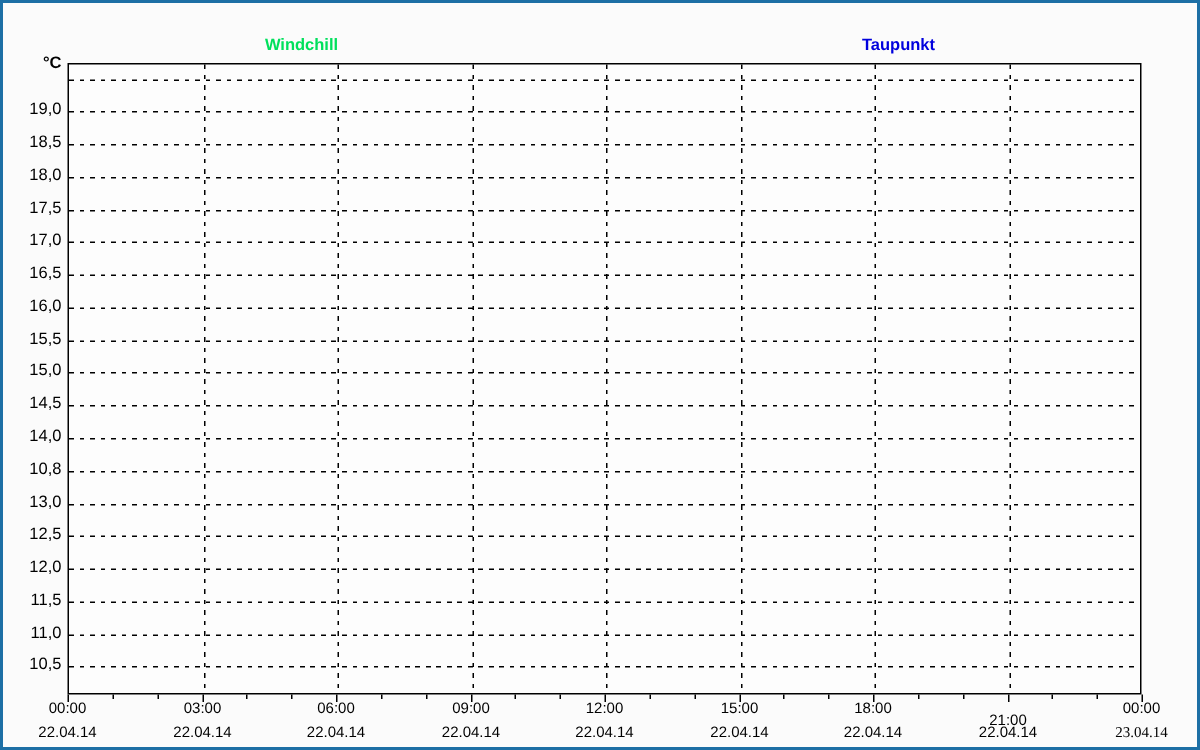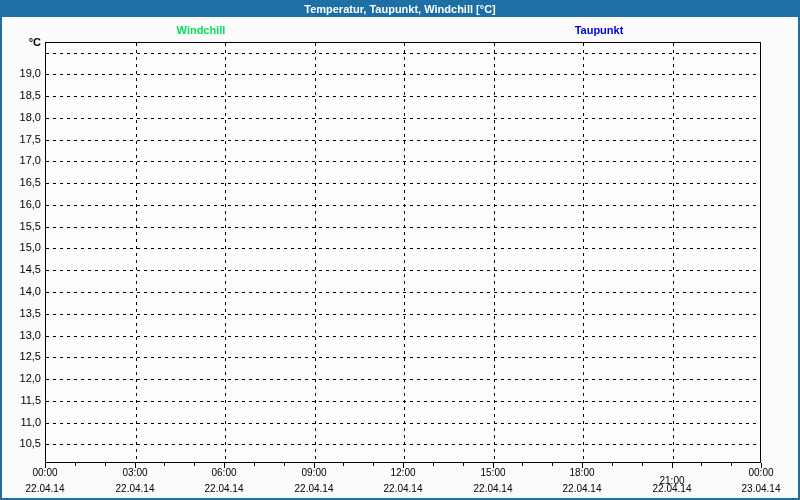--- a/index.html
+++ b/index.html
@@ -27,21 +27,20 @@
     background:repeating-linear-gradient(180deg,#000 0 3px,transparent 3px 7px);}
   .ylabel{position:absolute;width:38px;text-align:right;font-size:11px;line-height:14px;height:14px;}
   .yunit{position:absolute;width:38px;text-align:right;font-size:11px;font-weight:bold;line-height:14px;height:14px;}
   .xtick{position:absolute;width:1px;background:#000;}
   .xtime,.xdate{position:absolute;width:64px;text-align:center;font-size:10px;line-height:13px;height:13px;}
 </style>
 </head>
 <body>
 
 <div class="frame">
-  <div class="titlebar">Temperatur, Taupunkt, Windchill [°C]</div>
   <div class="legend-row">
       <div class="legend-item" style="color: rgb(0, 224, 92);">Windchill</div>
       <div class="legend-item" style="color: rgb(0, 0, 221);">Taupunkt</div>
     </div>
   <div class="plot">
       <div class="hgrid" style="top: 10px;"></div>
       <div class="hgrid" style="top: 31px;"></div>
       <div class="hgrid" style="top: 53px;"></div>
       <div class="hgrid" style="top: 75px;"></div>
       <div class="hgrid" style="top: 97px;"></div>
@@ -73,21 +72,21 @@
       <div class="ylabel" style="left: 1px; top: 86px;">18,5</div>
       <div class="ylabel" style="left: 1px; top: 108px;">18,0</div>
       <div class="ylabel" style="left: 1px; top: 130px;">17,5</div>
       <div class="ylabel" style="left: 1px; top: 151px;">17,0</div>
       <div class="ylabel" style="left: 1px; top: 173px;">16,5</div>
       <div class="ylabel" style="left: 1px; top: 195px;">16,0</div>
       <div class="ylabel" style="left: 1px; top: 217px;">15,5</div>
       <div class="ylabel" style="left: 1px; top: 238px;">15,0</div>
       <div class="ylabel" style="left: 1px; top: 260px;">14,5</div>
       <div class="ylabel" style="left: 1px; top: 282px;">14,0</div>
-      <div class="ylabel" style="left: 1px; top: 304px;">13,5</div>
+      <div class="ylabel" style="left: 1px; top: 304px;">10,8</div>
       <div class="ylabel" style="left: 1px; top: 326px;">13,0</div>
       <div class="ylabel" style="left: 1px; top: 347px;">12,5</div>
       <div class="ylabel" style="left: 1px; top: 369px;">12,0</div>
       <div class="ylabel" style="left: 1px; top: 391px;">11,5</div>
       <div class="ylabel" style="left: 1px; top: 413px;">11,0</div>
       <div class="ylabel" style="left: 1px; top: 434px;">10,5</div>
       <div class="xtick" style="left: 43px; top: 461px; height: 5px;"></div>
       <div class="xtick" style="left: 73px; top: 461px; height: 3px;"></div>
       <div class="xtick" style="left: 103px; top: 461px; height: 3px;"></div>
       <div class="xtick" style="left: 133px; top: 461px; height: 5px;"></div>
@@ -122,15 +121,15 @@
       <div class="xdate" style="left: 280px; top: 480px;">22.04.14</div>
       <div class="xtime" style="left: 369px; top: 464px;">12:00</div>
       <div class="xdate" style="left: 369px; top: 480px;">22.04.14</div>
       <div class="xtime" style="left: 459px; top: 464px;">15:00</div>
       <div class="xdate" style="left: 459px; top: 480px;">22.04.14</div>
       <div class="xtime" style="left: 548px; top: 464px;">18:00</div>
       <div class="xdate" style="left: 548px; top: 480px;">22.04.14</div>
       <div class="xtime" style="left: 638px; top: 472px;">21:00</div>
       <div class="xdate" style="left: 638px; top: 480px;">22.04.14</div>
       <div class="xtime" style="left: 727px; top: 464px;">00:00</div>
-      <div class="xdate" style="left: 727px; top: 480px;">23.04.14</div>
+      <div class="xdate" style="left: 727px; top: 480px; font-family: Liberation Serif, serif;">23.04.14</div>
     </div>
 </div>
 
 </body></html>

